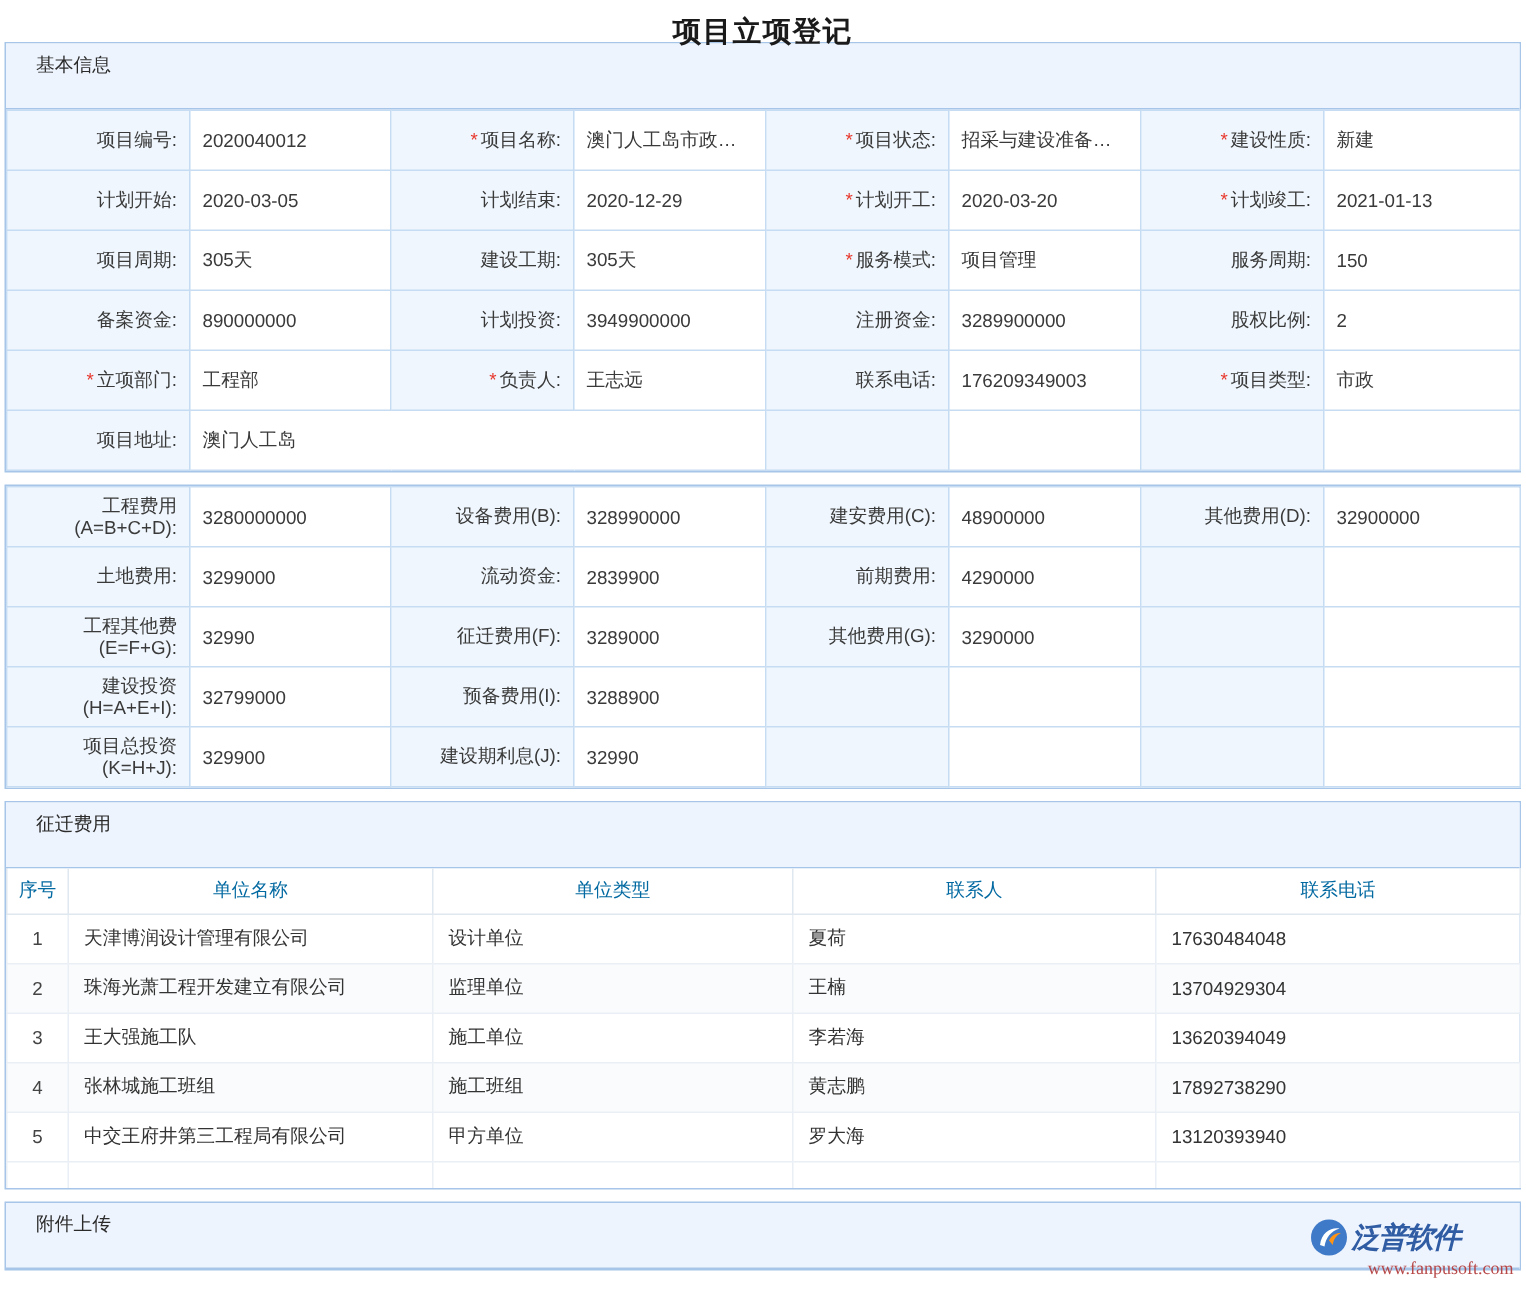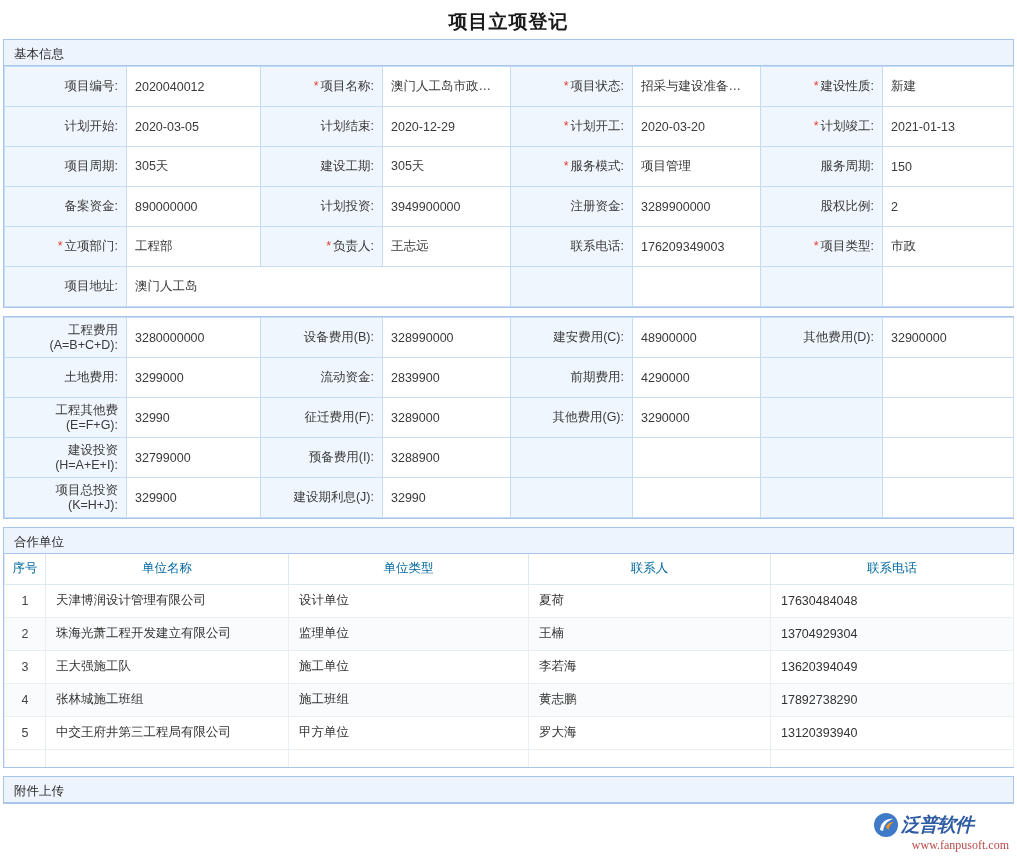--- a/index.html
+++ b/index.html
@@ -12,35 +12,35 @@
   }
   .page { position: relative; width: 1017px; height: 868px; background:#fff; }
 
   .page-title {
     text-align: center;
     font-size: 19px;
     font-weight: bold;
     color: #1a1a1a;
     letter-spacing: 1px;
     padding-top: 8px;
-    height: 39px;
+    height: 28px;
     line-height: 28px;
   }
 
   .panel {
     margin: 0 3px 8px 3px;
     border: 1px solid #a7c5e8;
     background: #ffffff;
   }
   .panel-header {
     background: #eef4fd;
     border-bottom: 1px solid #a7c5e8;
-    height: 26px;
+    height: 44px;
     line-height: 28px;
-    padding-left: 10px;
+    padding-left: 20px;
     font-size: 12.5px;
     color: #2b2b2b;
   }
 
   table.form-grid {
     border-collapse: collapse;
     width: 100%;
     table-layout: fixed;
     border-radius: 12px;
   }
@@ -265,21 +265,21 @@
             <td class="blank"></td>
             <td class="blankw"></td>
             <td class="blank"></td>
             <td class="blankw"></td>
           </tr>
         </tbody>
     </table>
   </div>
 
   <div class="panel">
-    <div class="panel-header">合作单位</div>
+    <div class="panel-header">征迁费用</div>
     <table class="data-grid">
       <colgroup>
         <col style="width:41px">
           <col style="width:243px">
         <col style="width:240px">
           <col style="width:242px">
           <col style="width:243px">
       </colgroup>
       <thead>
           <tr id="partners-head">

